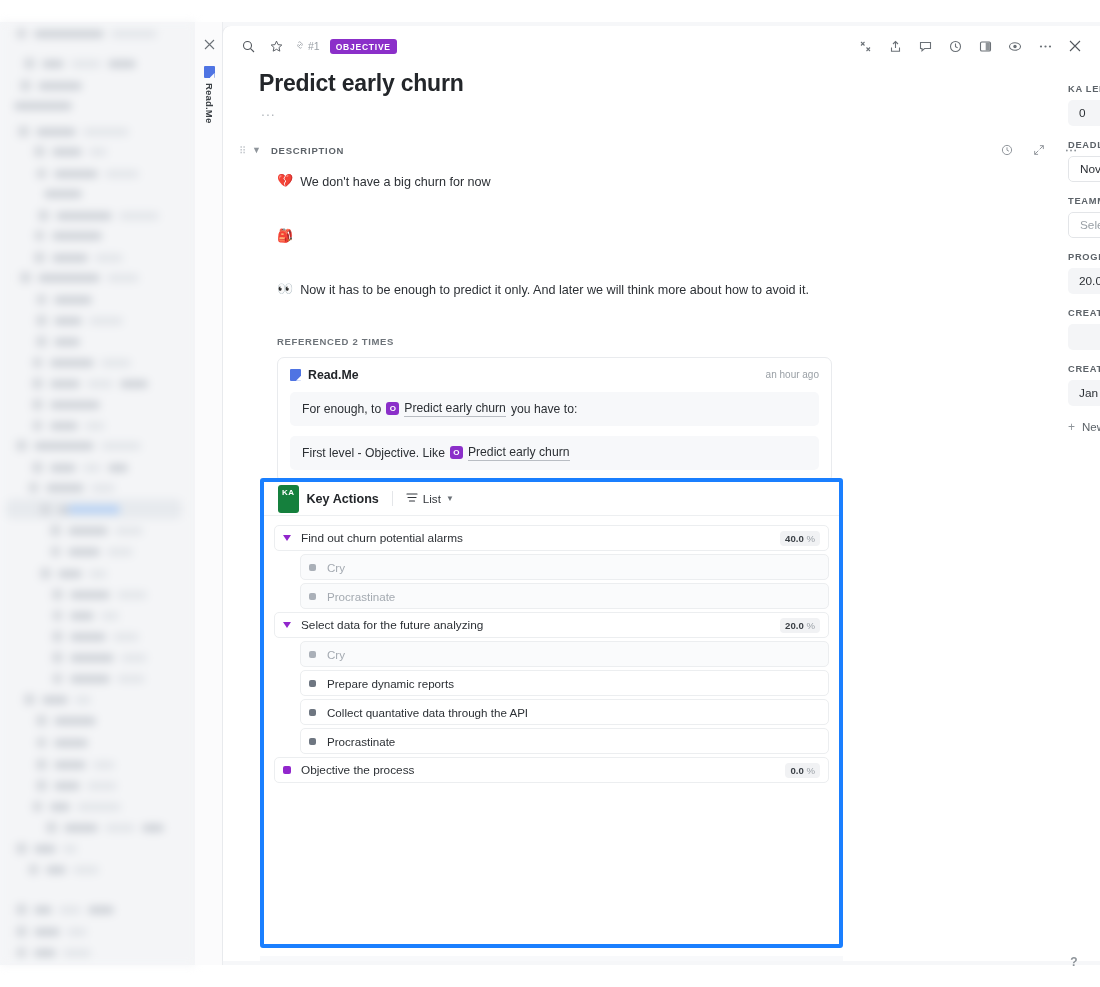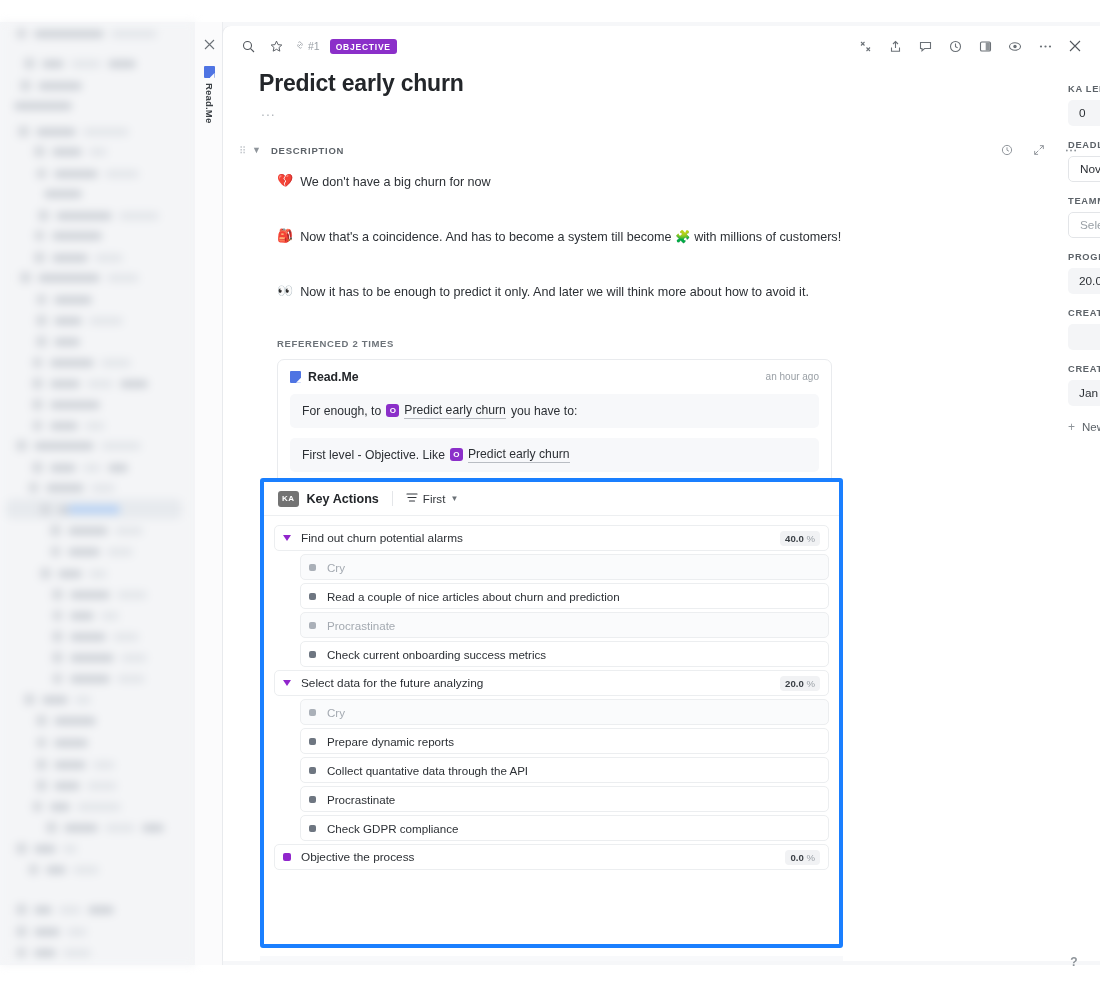--- a/index.html
+++ b/index.html
@@ -123,22 +123,22 @@
   
   .ka-wrap {
     position:absolute; left:37px; top:452px; width:583px; height:470px;
     border:4px solid #1a7fff; border-radius:3px; background:#fff;
   }
   .ka-head {
     height:34px; display:flex; align-items:center; gap:0; padding:0 14px;
     border-bottom:1px solid #edeff1;
   }
   .ka-badge {
-    background:#737373; color:#fff; font-size:8px; font-weight:700; letter-spacing:.06em;
-    padding:3px 4px 4px; border-radius:3px; margin-right:8px;
+    background:#15803d; color:#fff; font-size:8px; font-weight:700; letter-spacing:.06em;
+    padding:3px 4px 16px; border-radius:3px; margin-right:8px;
   }
   .ka-title { font-size:12.6px; font-weight:600; color:#23262a; }
   .ka-sep { width:1px; height:15px; background:#e4e6e9; margin:0 13px; }
   .ka-view { display:flex; align-items:center; gap:5px; font-size:11.6px; color:#33373c; cursor:pointer; }
 
   .ka-body { padding:6px 10px 0 10px; }
   .ka-group-row {
     display:flex; align-items:center; height:26px; margin:3px 0;
     border:1px solid #eceef0; border-radius:5px; background:#fff; padding:0 8px 0 8px;
   }
@@ -537,21 +537,20 @@
       </span>
     </div>
 
     <div class="desc-body" id="desc-body">
     <div class="desc-line">
       <span class="emoji">💔</span>
       <span>We don't have a big churn for now</span>
     </div>
     <div class="desc-line">
       <span class="emoji">🎒</span>
-      <span>Now that's a coincidence. And has to become a system till become 🧩 with millions of customers!</span>
     </div>
     <div class="desc-line">
       <span class="emoji">👀</span>
       <span>Now it has to be enough to predict it only. And later we will think more about how to avoid it.</span>
     </div>
       </div>
 
     <div class="ref-head">REFERENCED 2 TIMES</div>
     <div class="ref-card">
       <div class="ref-card-head">
@@ -579,45 +578,37 @@
       <div class="ka-head">
         <span class="ka-badge">KA</span>
         <span class="ka-title">Key Actions</span>
         <span class="ka-sep"></span>
         <span class="ka-view">
           <span>
             <svg width="12" height="11" viewBox="0 0 12 11">
                 <path d="M1 2 h10 M2 5.5 h8 M3.5 9 h5" stroke="#33373c" stroke-width="1.2" stroke-linecap="round"></path>
               </svg>
           </span>
-          <span>First</span>
+          <span>List</span>
           <span style="font-size:8px;color:#6b7177;">▼</span>
         </span>
       </div>
       <div class="ka-body" id="ka-body">
           <div class="ka-group-row">
         <span class="tri"></span>
         <span class="ka-group-label">Find out churn potential alarms</span>
         <span class="pct">40.0<span class="u"> %</span></span>
       </div>
           <div class="ka-sub muted">
           <span class="dot pale"></span>
           <span class="ka-sub-label">Cry</span>
         </div>
-          <div class="ka-sub">
-          <span class="dot"></span>
-          <span class="ka-sub-label">Read a couple of nice articles about churn and prediction</span>
-        </div>
           <div class="ka-sub muted">
           <span class="dot pale"></span>
           <span class="ka-sub-label">Procrastinate</span>
-        </div>
-          <div class="ka-sub">
-          <span class="dot"></span>
-          <span class="ka-sub-label">Check current onboarding success metrics</span>
         </div>
           <div class="ka-group-row">
         <span class="tri"></span>
         <span class="ka-group-label">Select data for the future analyzing</span>
         <span class="pct">20.0<span class="u"> %</span></span>
       </div>
           <div class="ka-sub muted">
           <span class="dot pale"></span>
           <span class="ka-sub-label">Cry</span>
         </div>
@@ -626,24 +617,20 @@
           <span class="ka-sub-label">Prepare dynamic reports</span>
         </div>
           <div class="ka-sub">
           <span class="dot"></span>
           <span class="ka-sub-label">Collect quantative data through the API</span>
         </div>
           <div class="ka-sub">
           <span class="dot"></span>
           <span class="ka-sub-label">Procrastinate</span>
         </div>
-          <div class="ka-sub">
-          <span class="dot"></span>
-          <span class="ka-sub-label">Check GDPR compliance</span>
-        </div>
           <div class="ka-group-row">
         <span class="sq"></span>
         <span class="ka-group-label">Objective the process</span>
         <span class="pct">0.0<span class="u"> %</span></span>
       </div>
         </div>
     </div>
 
     <div class="link-create">
       

